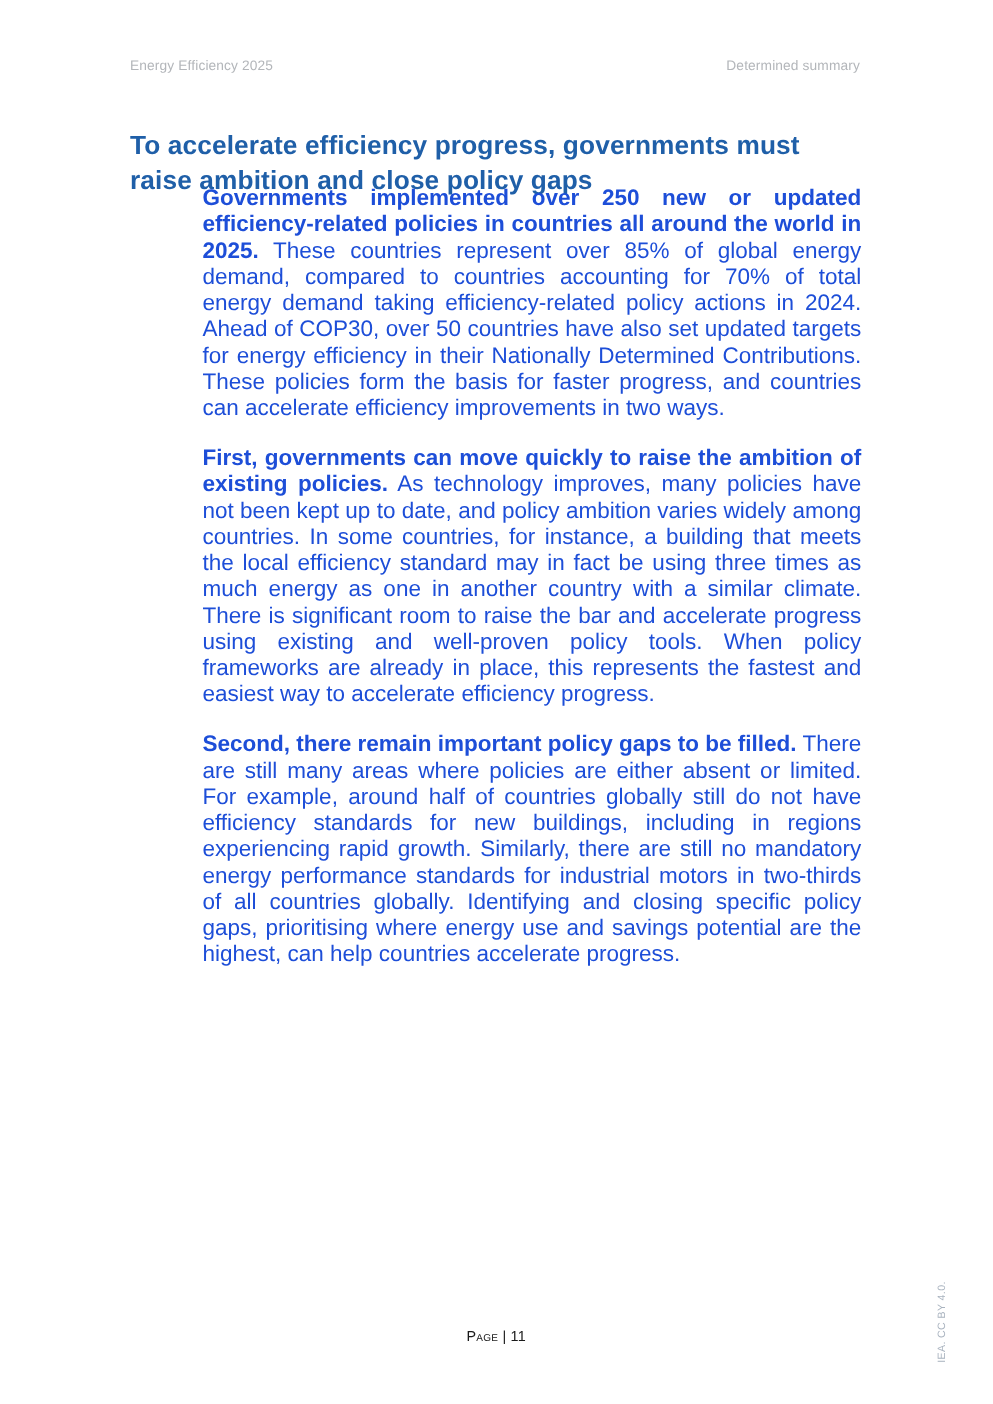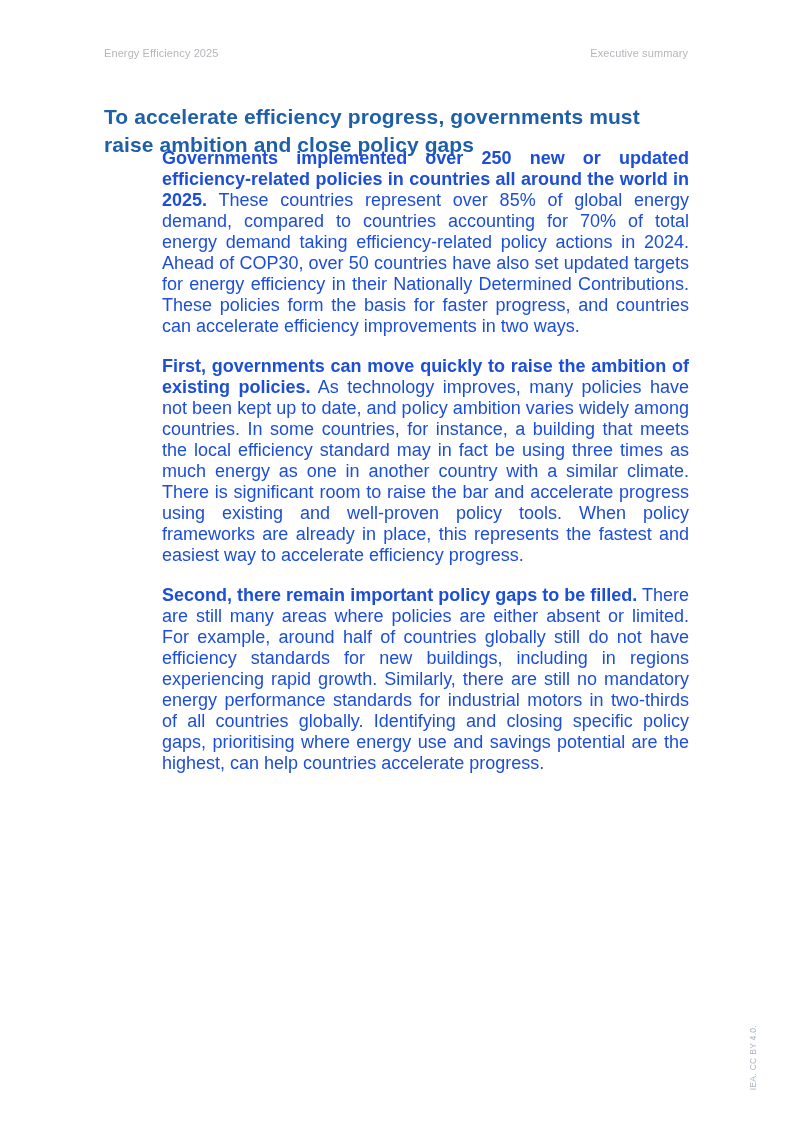--- a/index.html
+++ b/index.html
@@ -73,27 +73,28 @@
     white-space: nowrap;
   }
 </style>
 </head>
 <body>
 
 <div class="page">
 
   <div class="running-header">
     <span>Energy Efficiency 2025</span>
-    <span>Executive summary</span>
+    <span>Determined summary</span>
   </div>
 
   <h1 class="section-title">To accelerate efficiency progress, governments must raise ambition and close policy gaps</h1>
 
   <div class="body-text">
     <p><span class="lead">Governments implemented over 250 new or updated efficiency-related policies in countries all around the world in 2025.</span><span> These countries represent over 85% of global energy demand, compared to countries accounting for 70% of total energy demand taking efficiency-related policy actions in 2024. Ahead of COP30, over 50 countries have also set updated targets for energy efficiency in their Nationally Determined Contributions. These policies form the basis for faster progress, and countries can accelerate efficiency improvements in two ways.</span></p>
     <p><span class="lead">First, governments can move quickly to raise the ambition of existing policies.</span><span> As technology improves, many policies have not been kept up to date, and policy ambition varies widely among countries. In some countries, for instance, a building that meets the local efficiency standard may in fact be using three times as much energy as one in another country with a similar climate. There is significant room to raise the bar and accelerate progress using existing and well-proven policy tools. When policy frameworks are already in place, this represents the fastest and easiest way to accelerate efficiency progress.</span></p>
     <p><span class="lead">Second, there remain important policy gaps to be filled.</span><span> There are still many areas where policies are either absent or limited. For example, around half of countries globally still do not have efficiency standards for new buildings, including in regions experiencing rapid growth. Similarly, there are still no mandatory energy performance standards for industrial motors in two-thirds of all countries globally. Identifying and closing specific policy gaps, prioritising where energy use and savings potential are the highest, can help countries accelerate progress.</span></p>
   </div>
 
+  <div class="page-footer">Page | 11</div>
 
   <div class="side-note">IEA. CC BY 4.0.</div>
 
 </div>
 
 </body></html>

